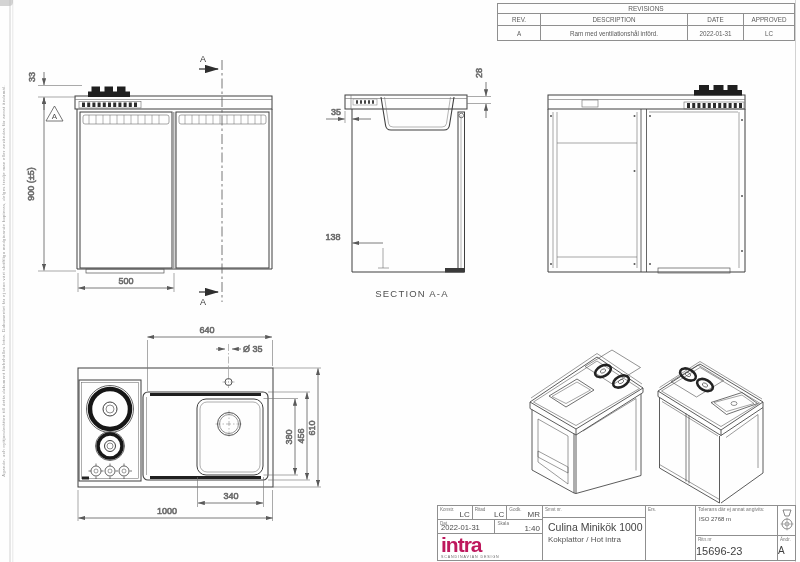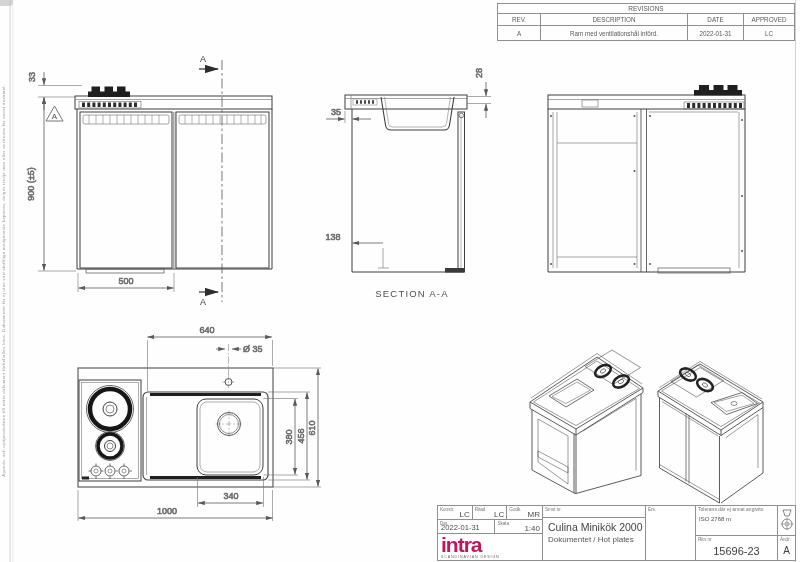--- a/index.html
+++ b/index.html
@@ -33,21 +33,21 @@
   .cell{position:relative;border-right:1px solid #8f8f8f;height:100%;}
   .cell:last-child{border-right:none;}
   .cell .val{position:absolute;right:2px;bottom:0;font-size:8px;color:#4c4c4c;}
   .cell .val-left{position:absolute;left:3px;bottom:1px;font-size:7.6px;color:#4c4c4c;}
   #logo-cell{height:28px;padding:1px 0 0 3px;overflow:hidden;}
   #logo-word{font-weight:700;font-size:21px;letter-spacing:-1px;color:#be185d;line-height:20px;}
   #logo-tag{font-size:3.6px;letter-spacing:0.9px;color:#666;line-height:4px;}
   #tb-title{font-size:10.5px;color:#444;padding:3px 0 0 5px;}
   #tb-subtitle{font-size:8px;color:#555;padding:2px 0 0 5px;}
   .tol-val{font-size:6px;color:#4c4c4c;padding:4px 0 0 3px;}
-  .big-val{text-align:center;font-size:11px;color:#3f3f3f;padding-top:3px;}
+  .big-val{text-align:left;font-size:11px;color:#3f3f3f;padding-top:3px;}
 
   
   #edge-note{position:absolute;left:-2px;top:0;width:10px;height:562px;display:flex;
              align-items:center;justify-content:center;}
   #edge-note span{writing-mode:vertical-rl;transform:rotate(180deg);white-space:nowrap;
              font-size:4.2px;letter-spacing:0.35px;color:#979797;}
   #corner-smudge{position:absolute;left:0;top:0;width:13px;height:6px;background:#bdbdbd;
              border-radius:0 0 4px 0;opacity:.65;}
 </style>
 </head>
@@ -352,22 +352,22 @@
       <div id="logo-cell">
         <div id="logo-word">intra</div>
         <div id="logo-tag">SCANDINAVIAN DESIGN</div>
       </div>
     </div>
 
     <div class="tb-col" style="width:103px">
       <div style="height:12px;border-bottom:1px solid #8f8f8f">
           <div class="lab">Smst nr.</div>
         </div>
-      <div id="tb-title">Culina Minikök 2000</div>
-      <div id="tb-subtitle">Dokumentet / Hot plates</div>
+      <div id="tb-title">Culina Minikök 1000</div>
+      <div id="tb-subtitle">Kokplattor / Hot intra</div>
     </div>
 
     <div class="tb-col" style="width:50px">
       <div class="lab">Ers.</div>
     </div>
 
     <div class="tb-col" style="width:82px">
       <div style="height:30px;border-bottom:1px solid #8f8f8f">
         <div class="lab" style="font-size:5px">Tolerans där ej annat angivits:</div>
         <div class="tol-val">ISO 2768 m</div>

